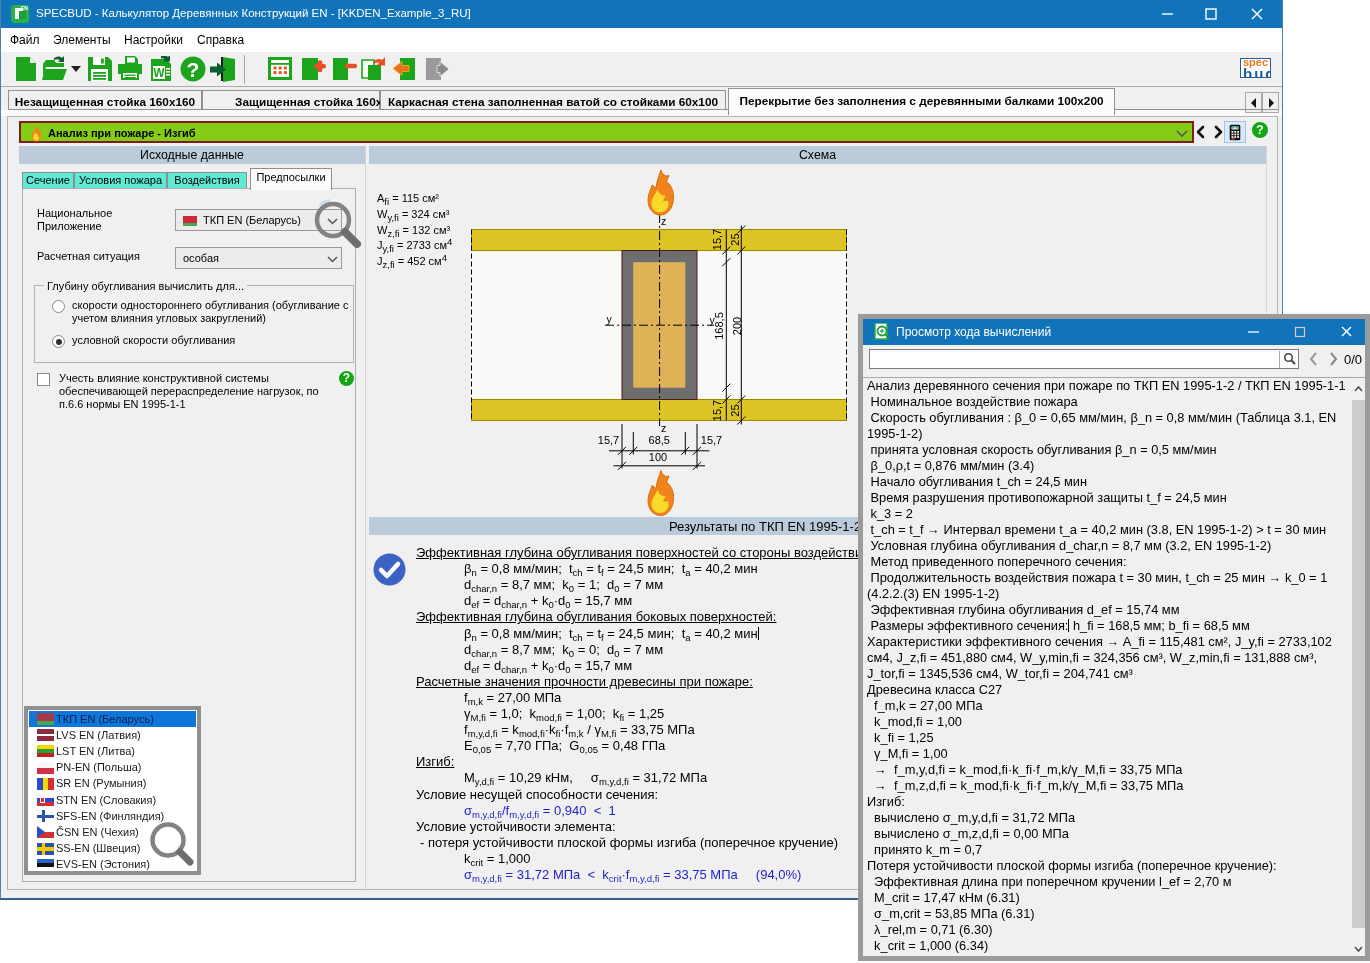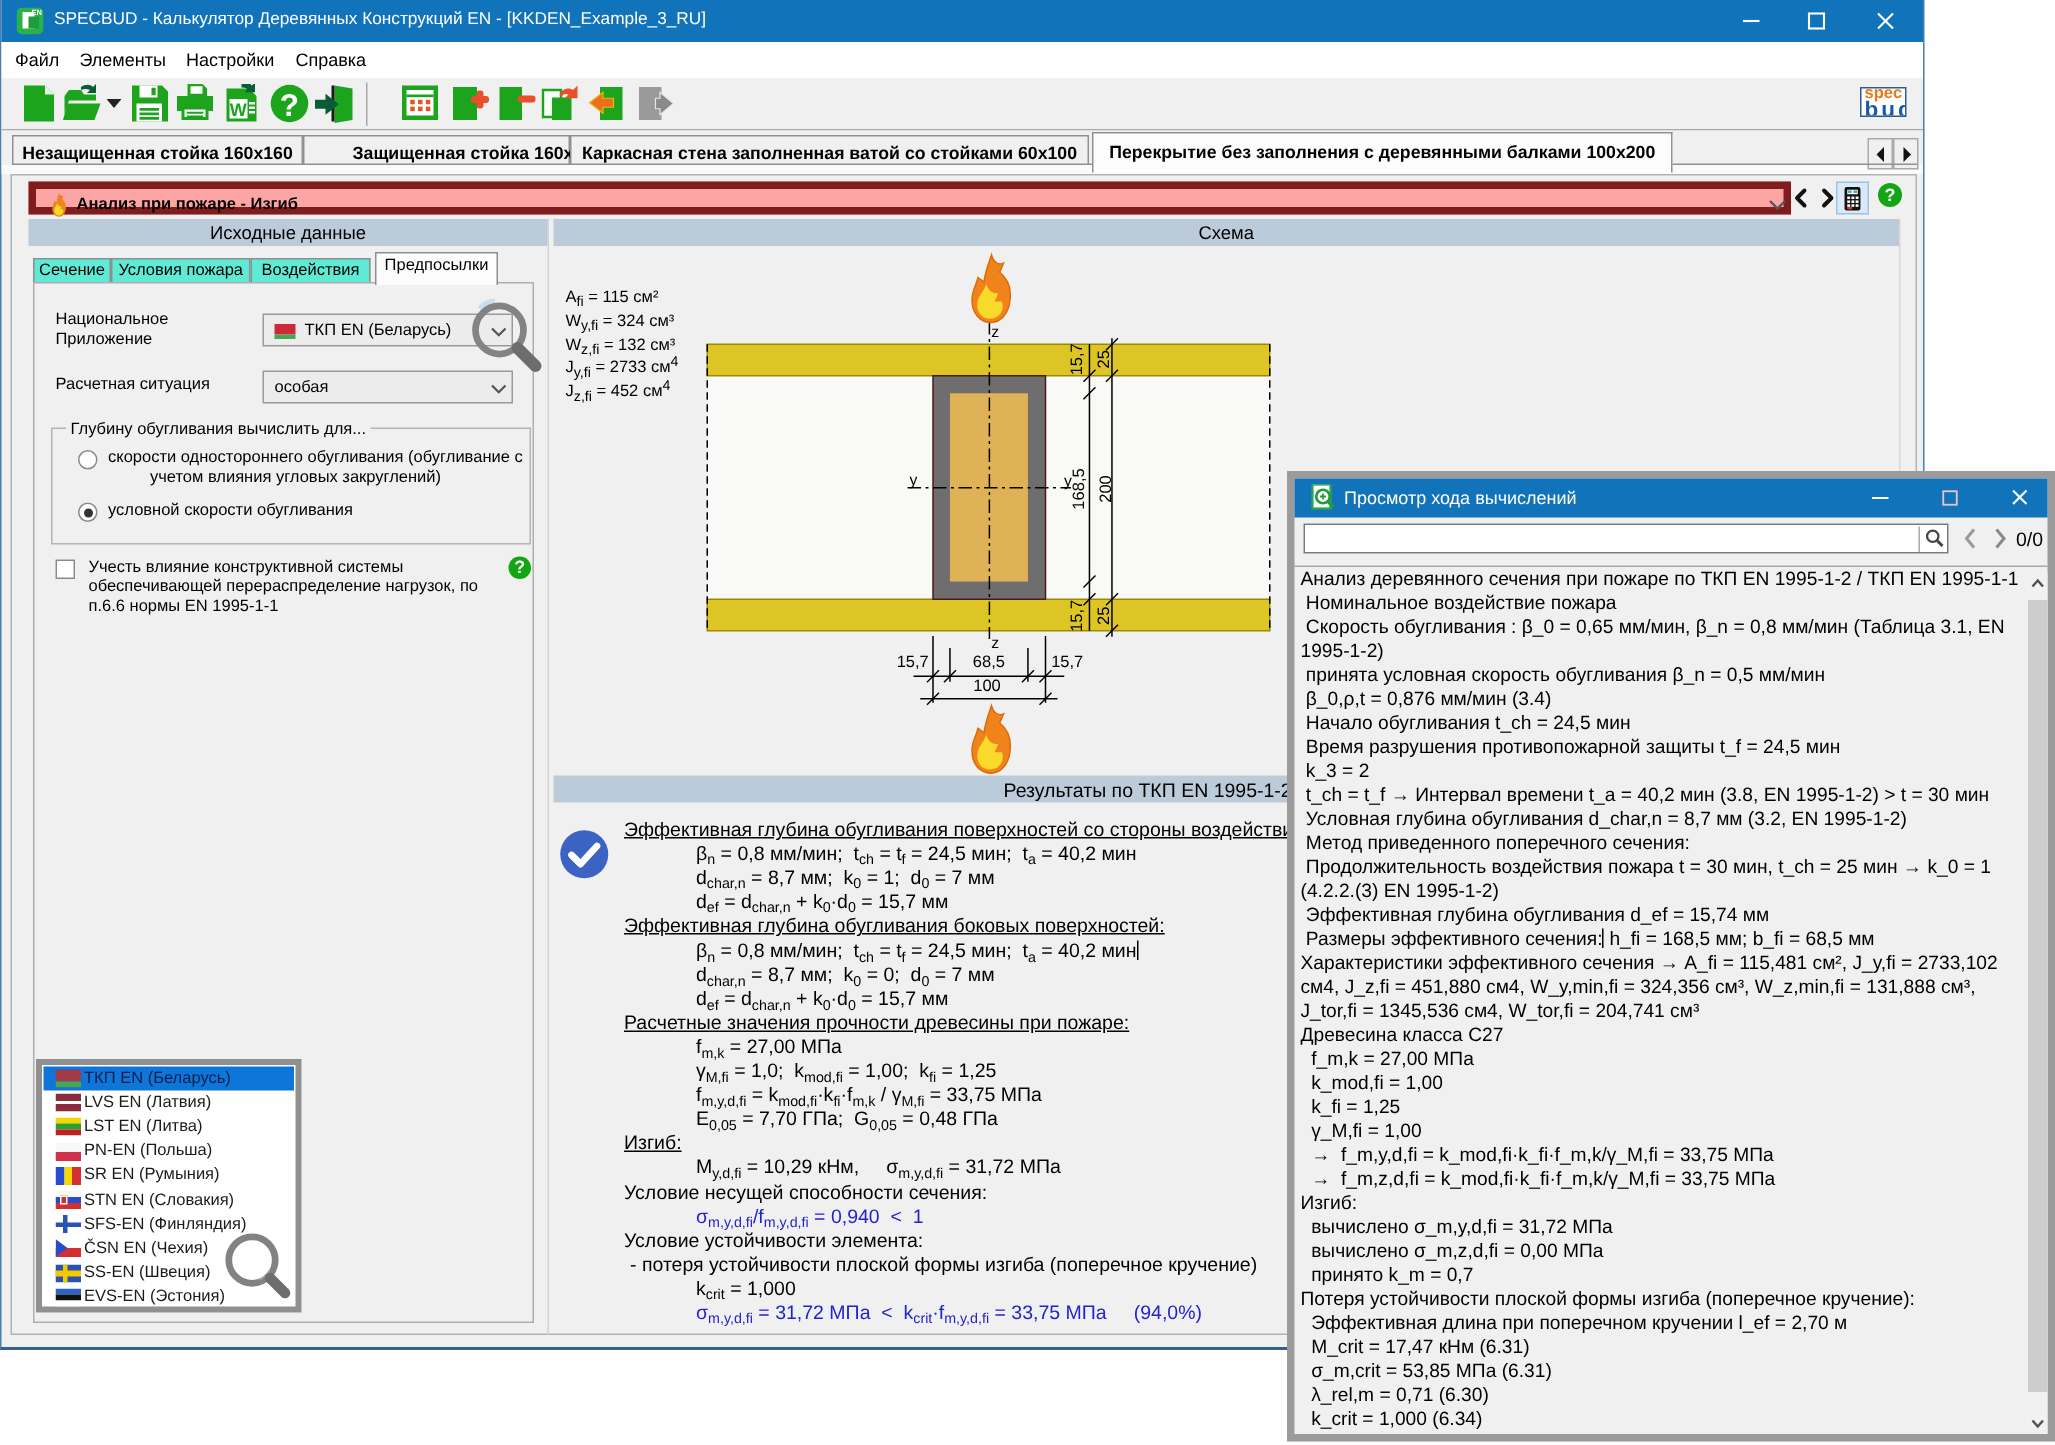--- a/index.html
+++ b/index.html
@@ -12,21 +12,21 @@
   #menubar { position:absolute; left:0; top:28px; width:1281px; height:24px; background:#ffffff; }
   .menuitem { position:absolute; top:5px; font-size:12px; color:#000; }
   #toolbar { position:absolute; left:0; top:52px; width:1281px; height:35px; background:#f0f0f0; border-bottom:1px solid #aaaaaa; }
   #tabband { position:absolute; left:0; top:87px; width:1281px; height:29px; background:transparent; }
   .tab { position:absolute; top:3px; height:20px; background:#f0f0f0; border:1px solid #919191; border-bottom:none;
          font-size:11.8px; font-weight:bold; text-align:center; color:#000; padding-top:4px; white-space:nowrap; }
   .tabline { position:absolute; top:22px; left:7px; width:1270px; height:1px; background:#919191; z-index:2; }
   .tab.active { background:#fcfcfc; top:1px; height:27px; padding-top:5px; z-index:5; }
   .arrbtn { position:absolute; width:17px; height:21px; background:#f0f0f0; border:1px solid #a9a9a9; text-align:center; color:#111; }
   #panel { position:absolute; left:6px; top:116px; width:1271px; height:774px; background:#f0f0f0; border:1px solid #b2b2b2; }
-  #comborow { position:absolute; left:11px; top:4px; width:1175px; height:22px; background:#fca5a5; border:5px solid #7f1d1d; }
+  #comborow { position:absolute; left:11px; top:4px; width:1175px; height:22px; background:#84cc16; border:2px solid #7f1d1d; }
   .hdrband { position:absolute; top:29px; height:18px; background:#bccbda; font-size:12.3px; color:#000; text-align:center; padding-top:2px; }
   .subtab { position:absolute; font-size:11px; color:#000; background:#5eead4; border:1px solid #8e8e8e; border-bottom:none; text-align:center; white-space:nowrap; }
   #leftbox { position:absolute; left:14px; top:71px; width:334px; height:694px; border:1px solid #aeaeae; background:#f0f0f0; }
   .lbl { position:absolute; font-size:11px; color:#000; white-space:nowrap; }
   .combo { position:absolute; width:167px; height:22px; background:#ececec; border:1px solid #9a9a9a; }
   .grpbox { position:absolute; width:320px; height:78px; border:1px solid #b4b4b4; }
   .radio { position:absolute; width:13px; height:13px; border:1px solid #8a8a8a; border-radius:50%; background:#fff; }
   .radio.sel::after { content:""; position:absolute; left:2.5px; top:2.5px; width:6px; height:6px; border-radius:50%; background:#333; }
   .chk { position:absolute; width:13px; height:13px; border:1px solid #8a8a8a; background:#fff; }
   .qmark { position:absolute; width:15px; height:15px; border-radius:50%; background:#13a513; color:#fff; font-size:12px; font-weight:bold; text-align:center; line-height:15px; }
@@ -247,21 +247,21 @@
     <div class="combo" style="left:152px; top:58px;">
       <div class="lbl" style="left:7px; top:4px;">особая</div>
       <svg class="abs" style="left:151px;top:8px" width="11" height="7" viewBox="0 0 11 7">
               <path d="M1 1 L5.5 5.5 L10 1" fill="none" stroke="#555" stroke-width="1.5"></path>
             </svg>
     </div>
     <div class="grpbox" style="left:11px; top:96px;">
       <div class="lbl" style="left:9px; top:-6px; background:#f0f0f0; padding:0 3px;">Глубину обугливания вычислить для...</div>
       <div class="radio" style="left:17px; top:14px;"></div>
       <div class="lbl" style="left:37px; top:13px;">скорости одностороннего обугливания (обугливание с</div>
-      <div class="lbl" style="left:37px; top:26px;margin-left:28px;">учетом влияния угловых закруглений)</div>
+      <div class="lbl" style="left:37px; top:26px;">учетом влияния угловых закруглений)</div>
       <div class="radio sel" style="left:17px; top:49px;"></div>
       <div class="lbl" style="left:37px; top:48px;">условной скорости обугливания</div>
     </div>
     <div class="chk" style="left:14px; top:184px;"></div>
     <div class="lbl" style="left:36px; top:183px;">Учесть влияние конструктивной системы</div>
     <div class="lbl" style="left:36px; top:196px;">обеспечивающей перераспределение нагрузок, по</div>
     <div class="lbl" style="left:36px; top:209px;">п.6.6 нормы EN 1995-1-1</div>
     <div class="qmark" style="left:316px; top:182px;">?</div>
   </div>
 

